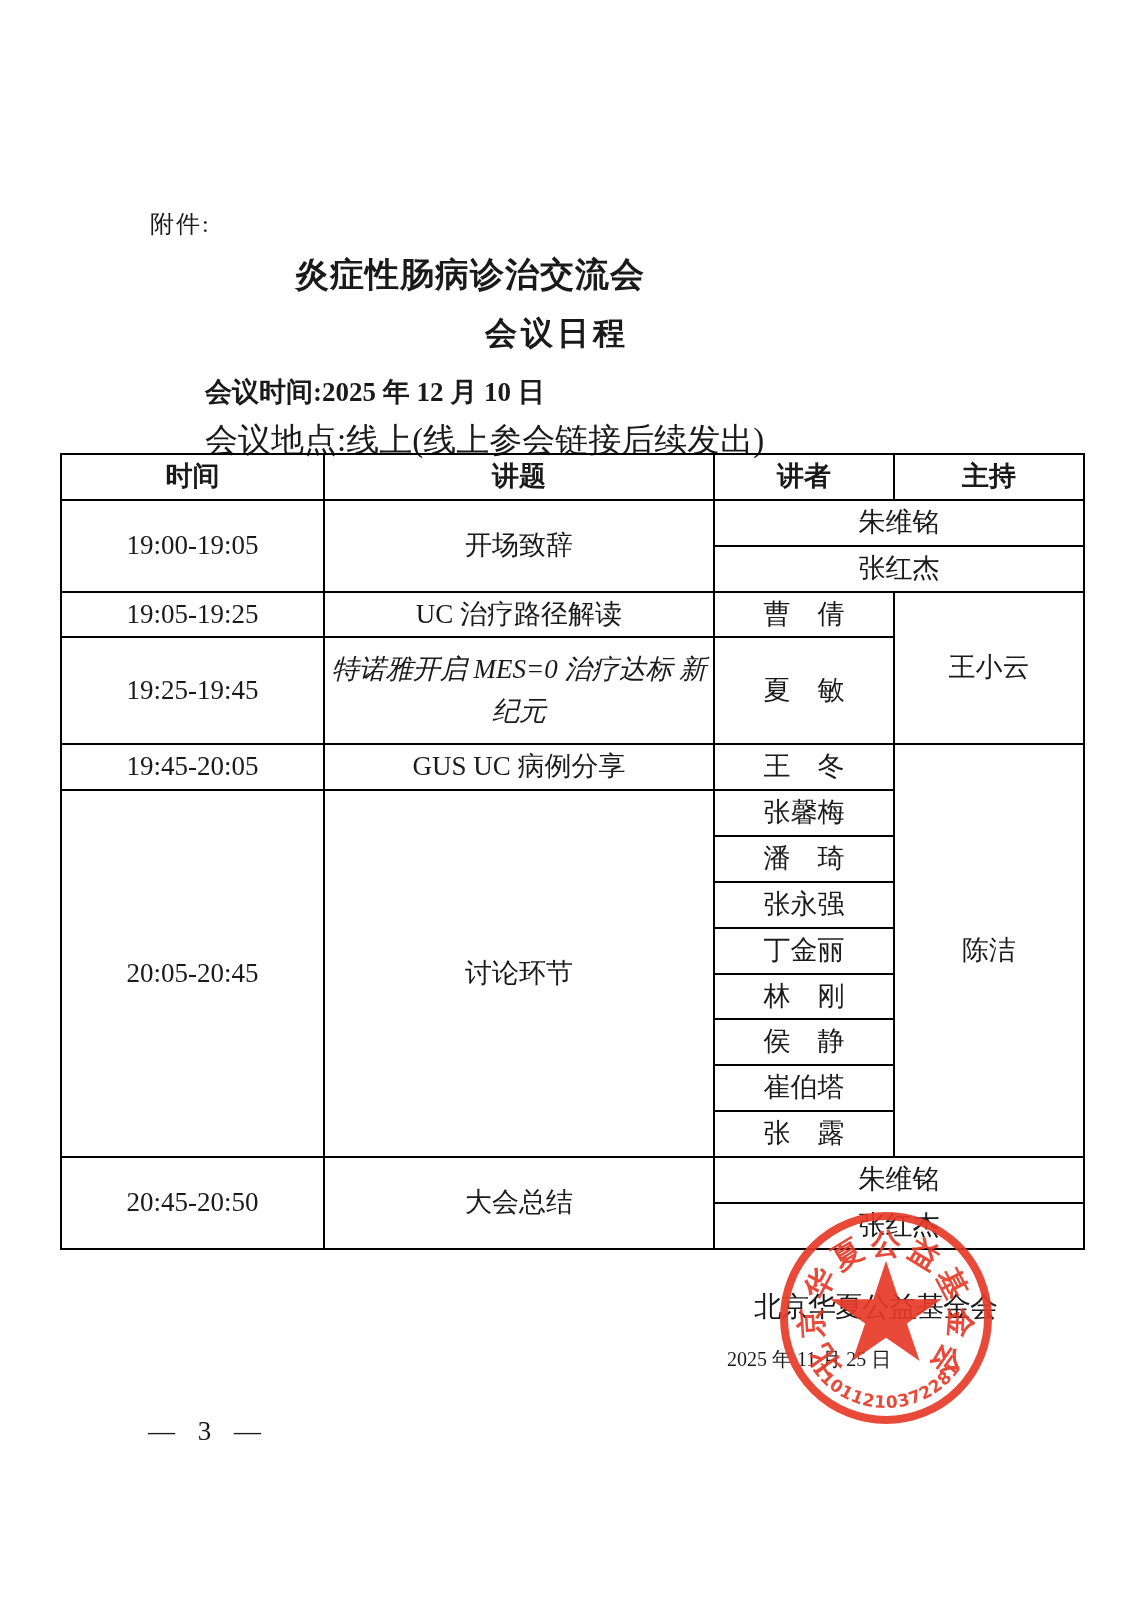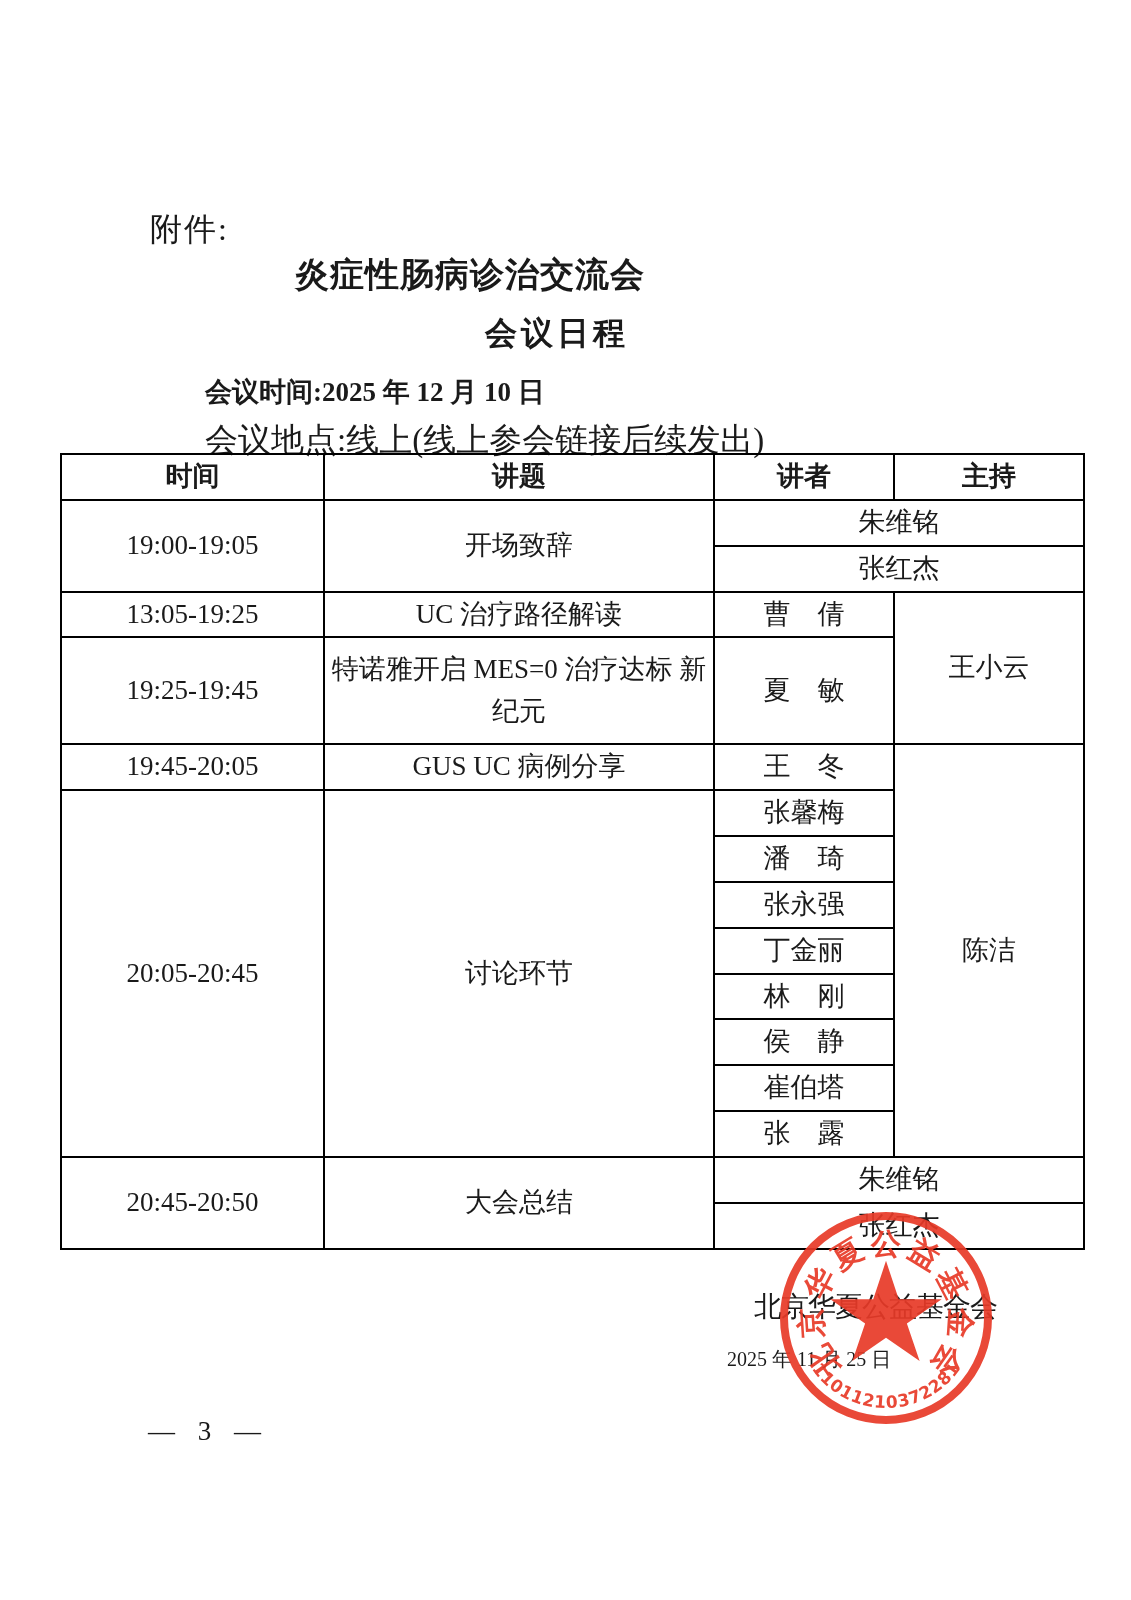--- a/index.html
+++ b/index.html
@@ -2,41 +2,41 @@
 <html><head>
 <meta charset="utf-8">
 <style>
   html,body{margin:0;padding:0;}
   body{
     width:1131px;height:1600px;position:relative;background:#ffffff;
     font-family:"Liberation Serif","DejaVu Serif",serif;color:#1a1a1a;
     overflow:hidden;
   }
   .abs{position:absolute;}
-  .attachment{left:150px;top:208px;font-size:32px;letter-spacing:2px;}
+  .attachment{left:150px;top:208px;font-size:24px;letter-spacing:2px;}
   .doc-title{left:0;top:252px;width:940px;text-align:center;font-size:34px;font-weight:bold;letter-spacing:1px;}
   .doc-subtitle{left:0;top:312px;width:1114px;text-align:center;font-size:32px;font-weight:bold;letter-spacing:4px;}
   .meta-line1{left:205px;top:374px;font-size:27px;font-weight:bold;}
   .meta-line2{left:205px;top:418px;font-size:33px;}
 
   table.agenda{
     position:absolute;left:60px;top:453px;width:1023px;
     border-collapse:collapse;table-layout:fixed;
   }
   table.agenda td,table.agenda th{
     border:2px solid #000;text-align:center;vertical-align:middle;
     font-size:27px;font-weight:normal;padding:1px;line-height:1.55;
     overflow:hidden;
   }
   table.agenda th{font-weight:bold;}
   tr.h45{height:45px;}
   tr.h42{height:42px;}
   tr.h91{height:107px;}
   tr.hsub{height:44.6px;}
-  td.topic-wrap{line-height:45px;padding:0 6px;}
+  td.topic-wrap{line-height:45px;padding:0 6px;font-style:italic;}
 
   .footer-block{z-index:1;}
   .org-name{left:754px;top:1288px;font-size:28px;letter-spacing:-1px;z-index:1;}
   .org-date{left:727px;top:1346px;font-size:20px;z-index:1;}
   .page-number{left:148px;top:1416px;font-size:27px;letter-spacing:8px;}
 
   .seal{
     position:absolute;left:780px;top:1212px;width:212px;height:212px;
     z-index:2;opacity:0.92;
   }
@@ -83,21 +83,21 @@
     </tr>
     <tr class="h45">
       <td rowspan="2">19:00-19:05</td>
       <td rowspan="2">开场致辞</td>
       <td colspan="2">朱维铭</td>
     </tr>
     <tr class="h45">
       <td colspan="2">张红杰</td>
     </tr>
     <tr class="h45">
-      <td>13:05-19:25</td>
+      <td>19:05-19:25</td>
       <td>UC 治疗路径解读</td>
       <td>曹　倩</td>
       <td rowspan="2">王小云</td>
     </tr>
     <tr class="h91">
       <td>19:25-19:45</td>
       <td class="topic-wrap">特诺雅开启 MES=0 治疗达标 新纪元</td>
       <td>夏　敏</td>
     </tr>
     <tr class="h42">

